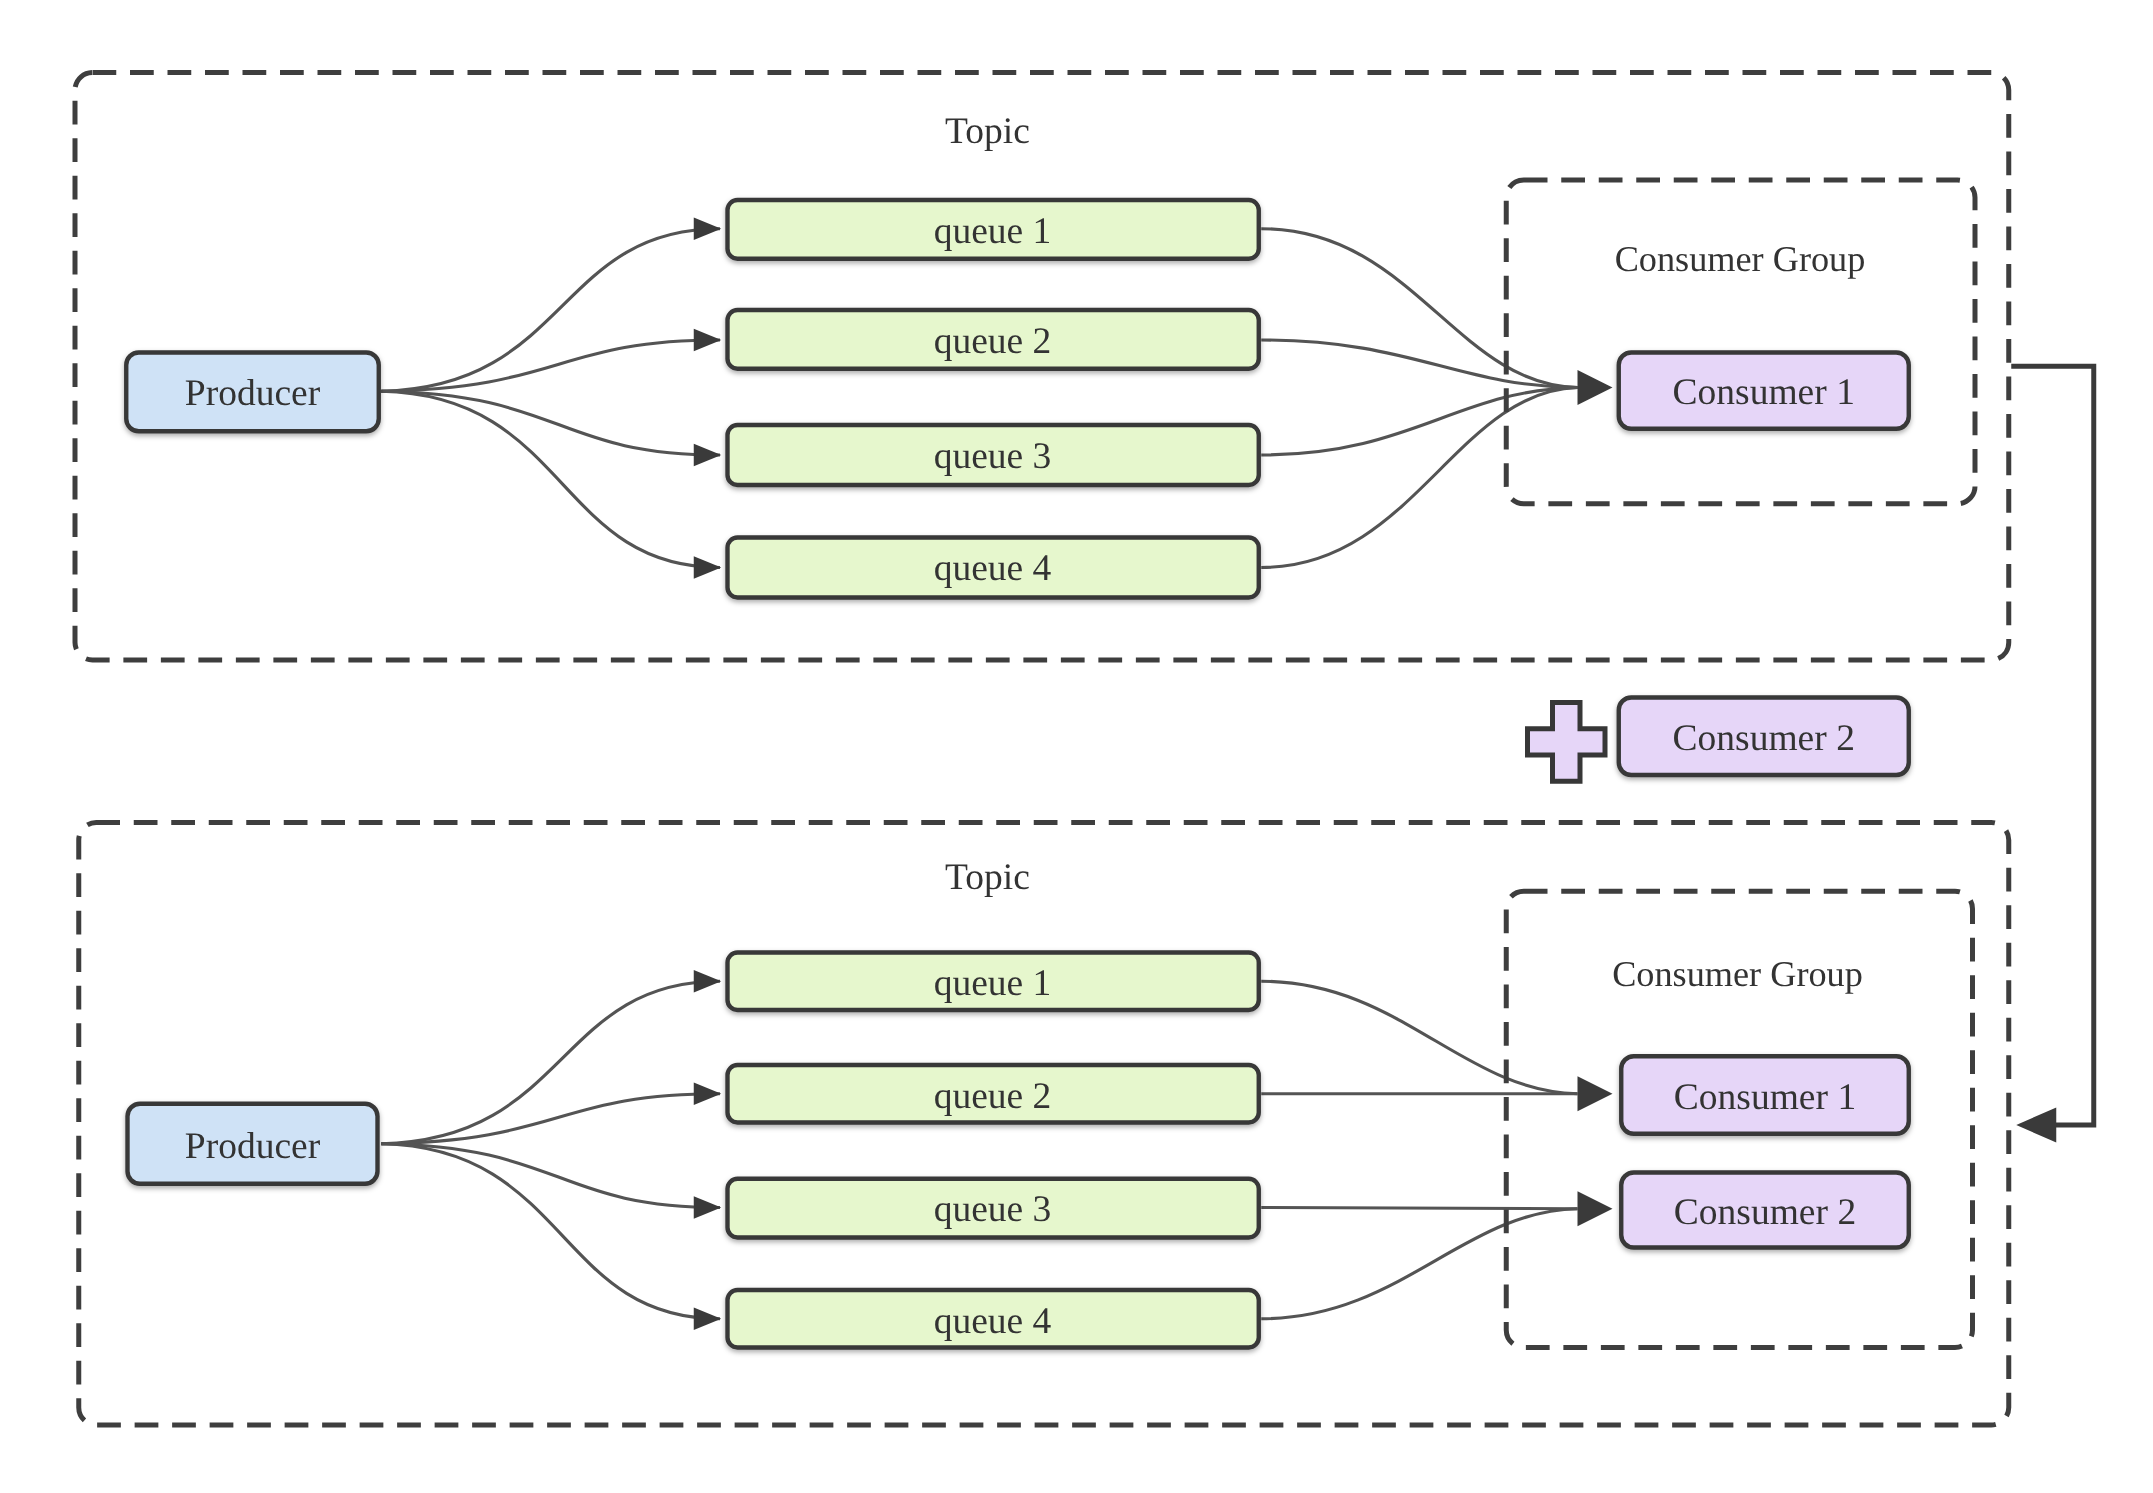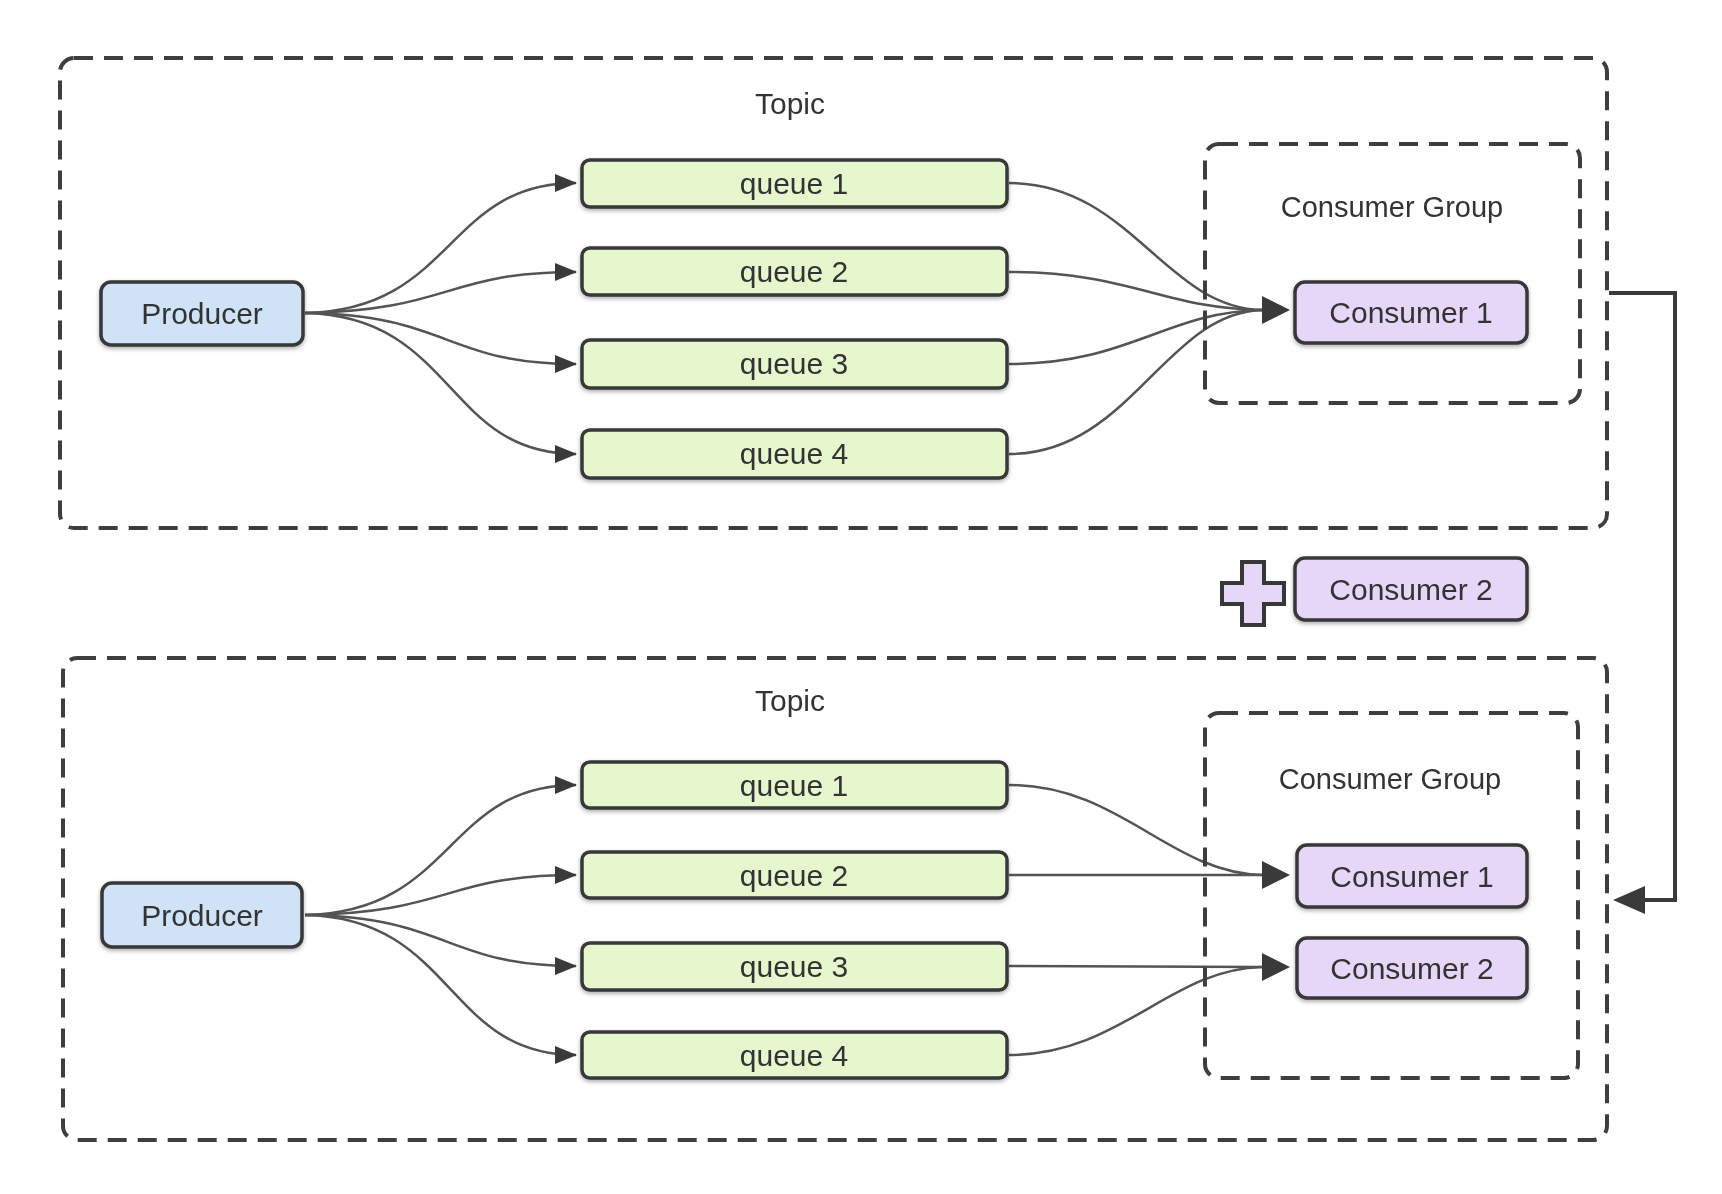--- a/index.html
+++ b/index.html
@@ -1,17 +1,17 @@
 <!DOCTYPE html>
 <html><head>
 <meta charset="utf-8">
 <style>
   html,body{margin:0;padding:0;background:#ffffff;}
   .stage{position:relative;width:1722px;height:1194px;background:#ffffff;overflow:hidden;
-         font-family:Liberation Sans, sans-serif;}
+         font-family:Liberation Serif, serif;}
   svg{display:block;}
   .dashed-box{fill:none;stroke:#3e3e3e;stroke-width:4;stroke-dasharray:19 11;}
   .node{stroke:#373737;stroke-width:3.5;}
   .node-producer{fill:#cfe2f6;}
   .node-queue{fill:#e6f7cd;}
   .node-consumer{fill:#e6d6f8;}
   .edge{fill:none;stroke:#545454;stroke-width:2.5;}
   .edge-thick{fill:none;stroke:#3a3a3a;stroke-width:4;}
   .arrowhead{fill:#3a3a3a;stroke:none;}
   .lbl{fill:#333333;text-anchor:middle;}

